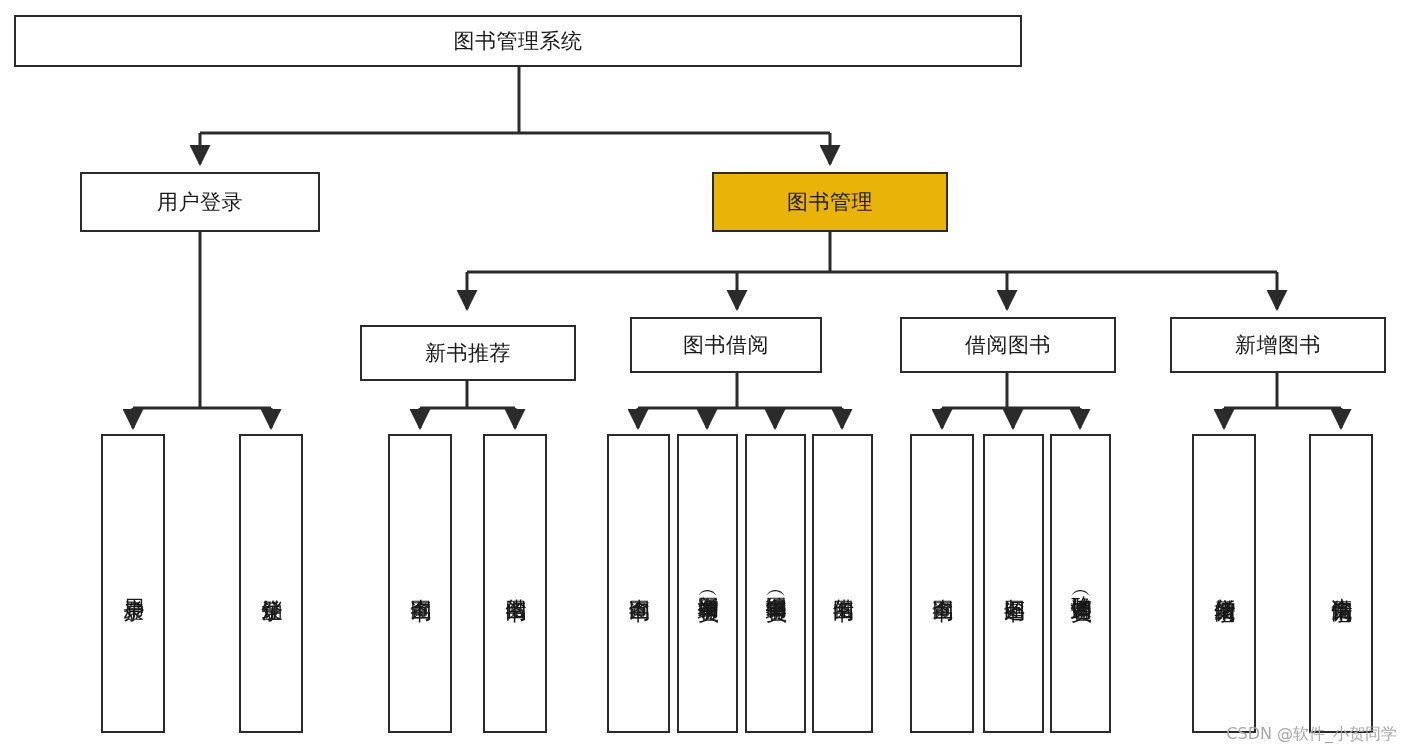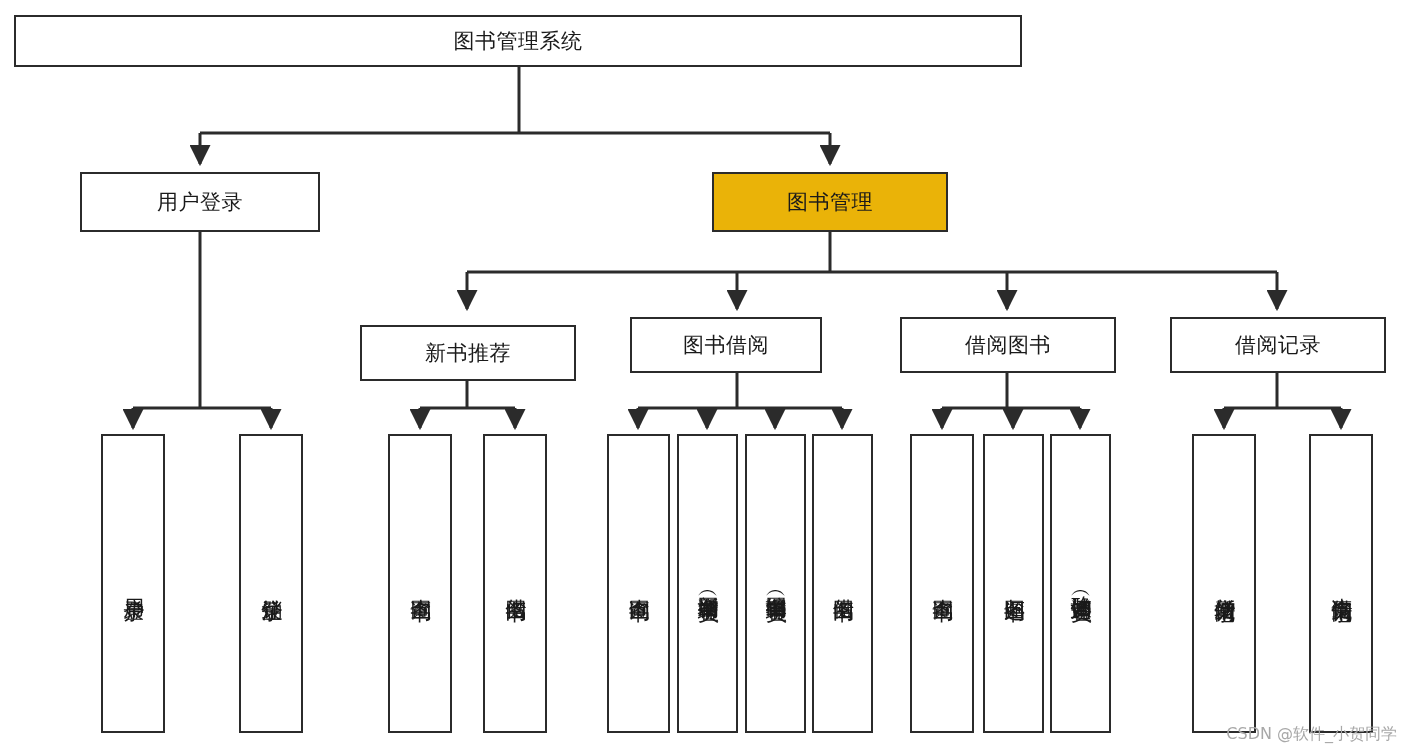--- a/index.html
+++ b/index.html
@@ -137,21 +137,21 @@
   <div class="node" id="n-l3-0" style="left: 360px; top: 317px; width: 216px; height: 56px; border-color: rgb(43, 43, 43); background: rgb(255, 255, 255); color: rgb(26, 26, 26); margin-top: 8px;">
     <span class="label">新书推荐</span>
   </div>
   <div class="node" id="n-l3-1" style="left: 630px; top: 317px; width: 192px; height: 56px; border-color: rgb(43, 43, 43); background: rgb(255, 255, 255); color: rgb(26, 26, 26);">
     <span class="label">图书借阅</span>
   </div>
   <div class="node" id="n-l3-2" style="left: 900px; top: 317px; width: 216px; height: 56px; border-color: rgb(43, 43, 43); background: rgb(255, 255, 255); color: rgb(26, 26, 26);">
     <span class="label">借阅图书</span>
   </div>
   <div class="node" id="n-l3-3" style="left: 1170px; top: 317px; width: 216px; height: 56px; border-color: rgb(43, 43, 43); background: rgb(255, 255, 255); color: rgb(26, 26, 26);">
-    <span class="label">借阅记录</span>
+    <span class="label">新增图书</span>
   </div>
 
   <div class="node vertical" id="n-lf-0" style="left: 101px; top: 434px; width: 64px; height: 299px; border-color: rgb(43, 43, 43); background: rgb(255, 255, 255); color: rgb(26, 26, 26);">
     <span class="label">用户登录</span>
   </div>
   <div class="node vertical" id="n-lf-1" style="left: 239px; top: 434px; width: 64px; height: 299px; border-color: rgb(43, 43, 43); background: rgb(255, 255, 255); color: rgb(26, 26, 26);">
     <span class="label">注销登录</span>
   </div>
   <div class="node vertical" id="n-lf-2" style="left: 388px; top: 434px; width: 64px; height: 299px; border-color: rgb(43, 43, 43); background: rgb(255, 255, 255); color: rgb(26, 26, 26);">
     <span class="label">查询图书</span>

